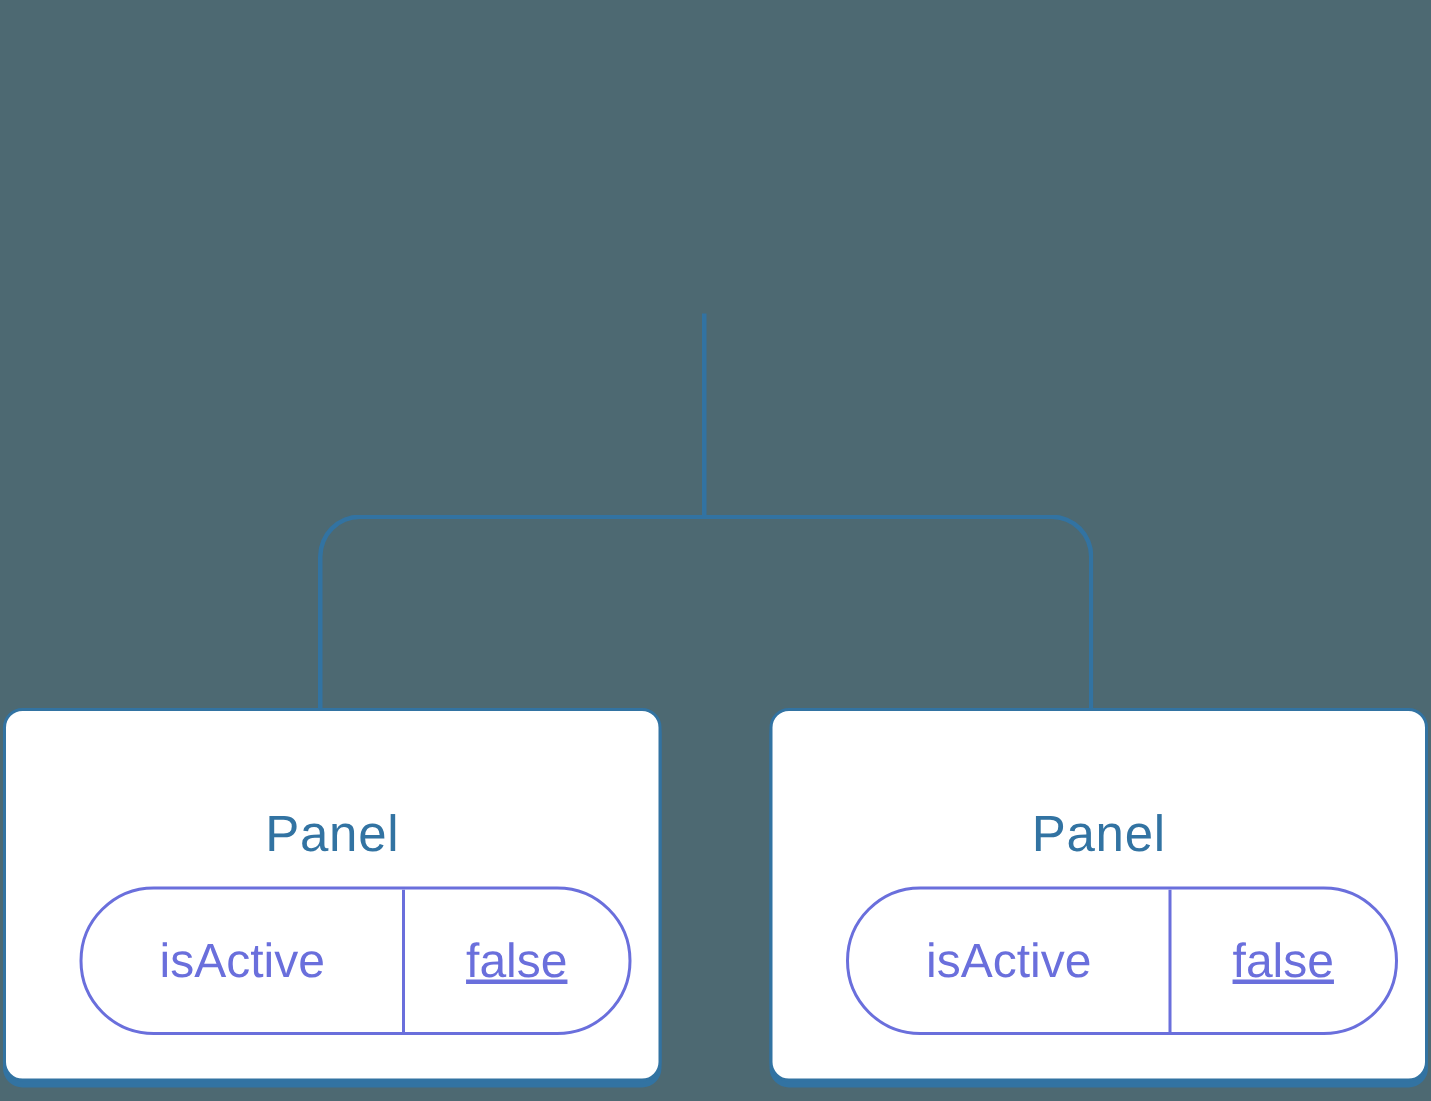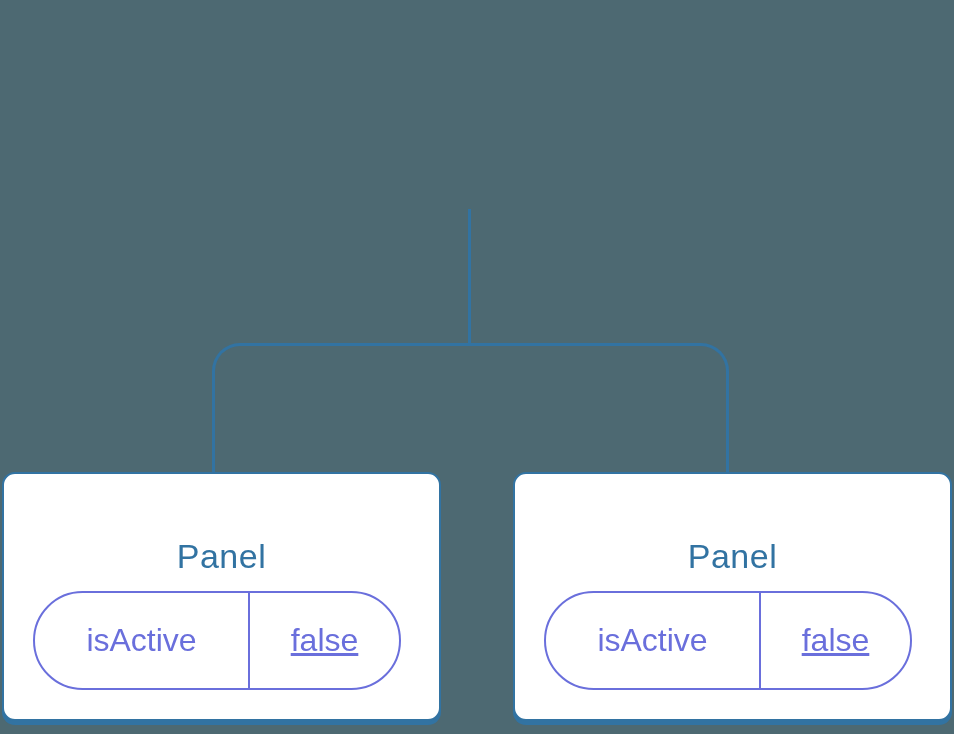--- a/index.html
+++ b/index.html
@@ -69,21 +69,21 @@
     text-align: center;
     font-size: 34px;
     font-weight: 500;
     color: var(--blue);
     letter-spacing: 0.5px;
     margin-top: 16px;
   }
 
   .state-pill {
     position: absolute;
-    left: 29px; top: 117px;
+    left: 49px; top: 117px;
     width: 368px; height: 99px;
     border: 2px solid var(--purple);
     border-radius: 60px;
     display: flex;
     overflow: hidden;
     background: #ffffff;
   }
   .state-cell {
     display: flex;
     align-items: center;

